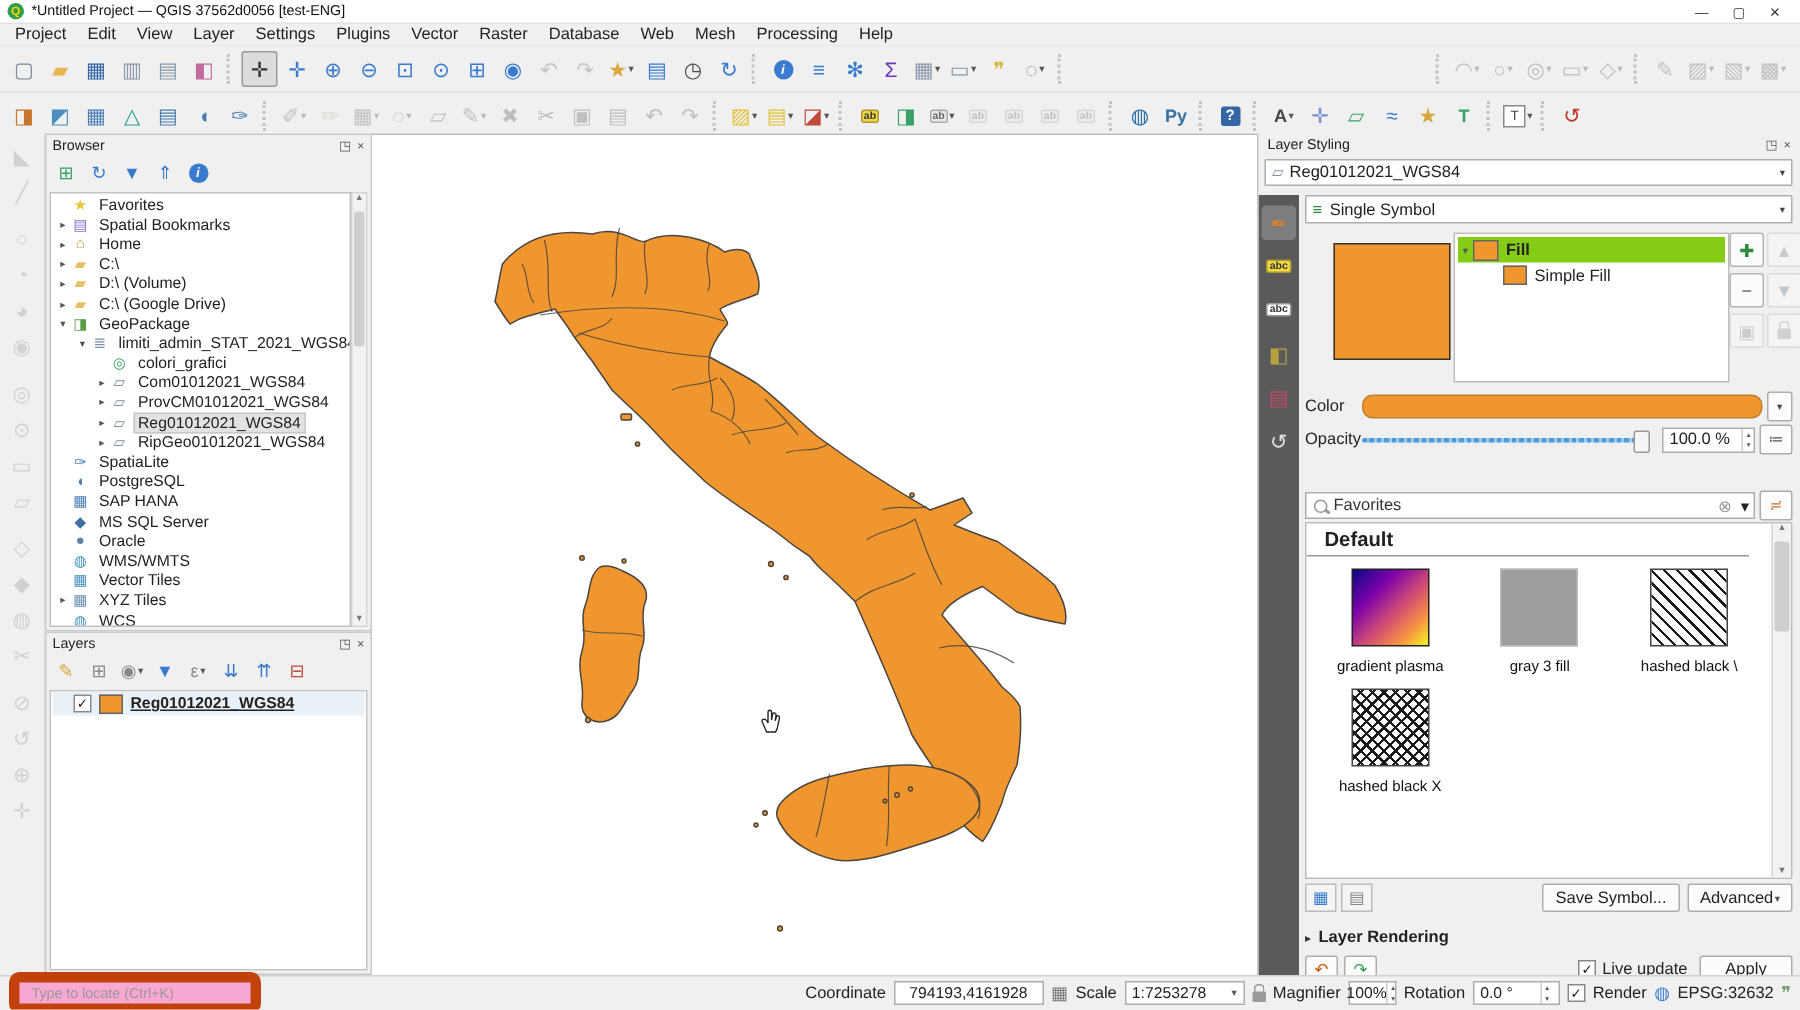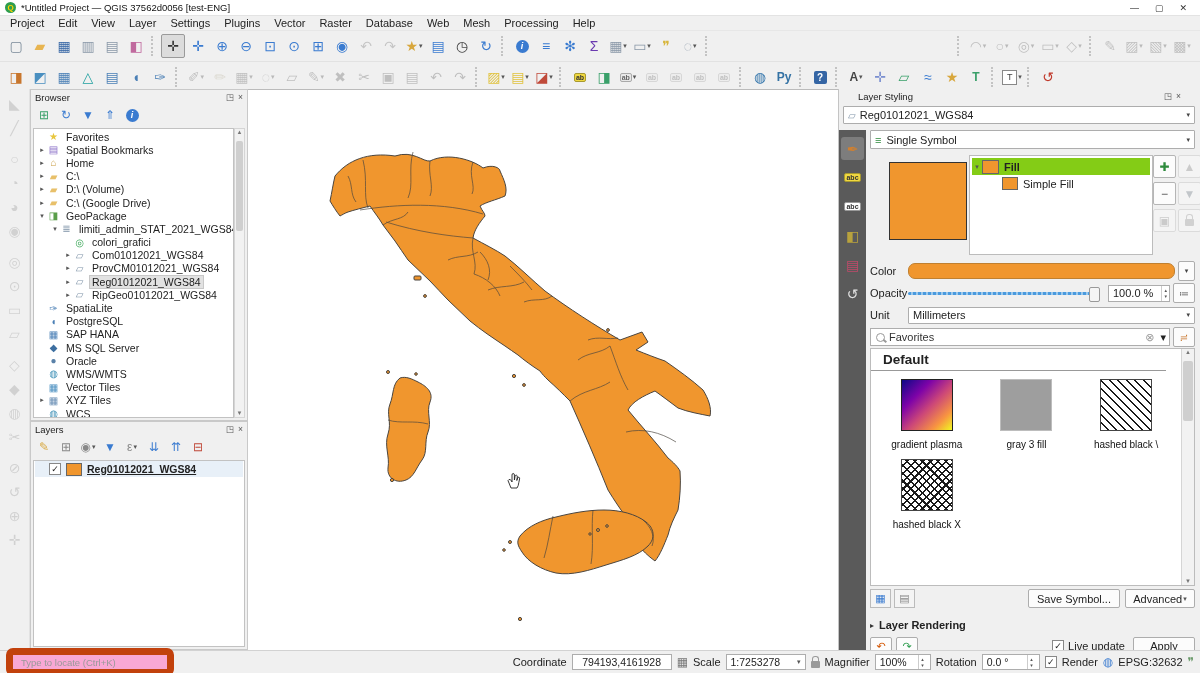--- a/index.html
+++ b/index.html
@@ -702,21 +702,21 @@
       <path d="M345,420 C343,438 346,456 343,474"></path>
       <path d="M140,330 C152,334 166,330 180,334"></path>
     </g>
   </svg>
   <svg class="cursor" viewBox="0 0 16 18">
     <path d="M5,16 L3,11 Q1,8 3,7.5 Q4.5,7 5.5,9 L6,10 L6,3 Q6,1.5 7.2,1.5 Q8.4,1.5 8.4,3 L8.4,8 L9,4.5 Q9.3,3 10.4,3.2 Q11.5,3.5 11.3,5 L10.8,8.5 L11.6,6 Q12.1,4.8 13,5.2 Q13.9,5.6 13.6,7 L12.8,10.5 Q12.5,14 11,16 Z" fill="#fff" stroke="#222" stroke-width="0.9"></path>
   </svg>
 </div>
 
 <div class="stylepanel">
-  <div class="phead" style="padding:0 19px">
+  <div class="phead" style="padding:0 6px">
     <span>Layer Styling</span>
     <span class="pbtns">
       <span>◳</span>
       <span>×</span>
     </span>
   </div>
   <div class="combo" style="position:absolute;left:4px;right:5px;top:17px;height:18px">
     <span style="color:#7f93a8;font-size:10px;margin-right:4px">▱</span>
     <span>Reg01012021_WGS84</span>
     <span class="arr">▾</span>
@@ -798,27 +798,20 @@
     <span class="spin" style="width:62px;margin-left:4px">
       <span>100.0 %</span>
       <span class="spar">
           <span>▴</span>
           <span>▾</span>
         </span>
     </span>
     <span class="minibtn" style="width:20px;font-size:10px;color:#555">≔</span>
   </div>
 
-  <div class="srow" style="top:217px">
-    <span class="slbl">Unit</span>
-    <span class="combo" style="flex:1;height:17px">
-      <span>Millimeters</span>
-      <span class="arr">▾</span>
-    </span>
-  </div>
 
   <div class="srow" style="top:239px">
     <span class="favbox">
       <span class="mag"></span>
       <span style="color:#333">Favorites</span>
       <span style="margin-left:auto;color:#999;font-size:11px">⊗</span>
       <span class="arr" style="margin-left:6px">▾</span>
     </span>
     <span class="minibtn" style="width:20px;font-size:10px;color:#c8762d">≓</span>
   </div>
@@ -878,21 +871,21 @@
   <span class="sblbl" ind="">Coordinate</span>
   <input class="sbfield" style="width: 100px; text-align: center;" value="794193,4161928">
   <span class="sbicon">▦</span>
   <span class="sblbl">Scale</span>
   <span class="sbfield" style="width:80px">
     <span>1:7253278</span>
     <span class="dda" style="margin-left:auto">▾</span>
   </span>
   <span class="locki"></span>
   <span class="sblbl">Magnifier</span>
-  <span class="sbfield" style="width:56px">
+  <span class="sbfield" style="width:32px">
     <span>100%</span>
     <span class="spar">
         <span>▴</span>
         <span>▾</span>
       </span>
   </span>
   <span class="sblbl">Rotation</span>
   <span class="sbfield" style="width:58px">
     <span>0.0 °</span>
     <span class="spar">

